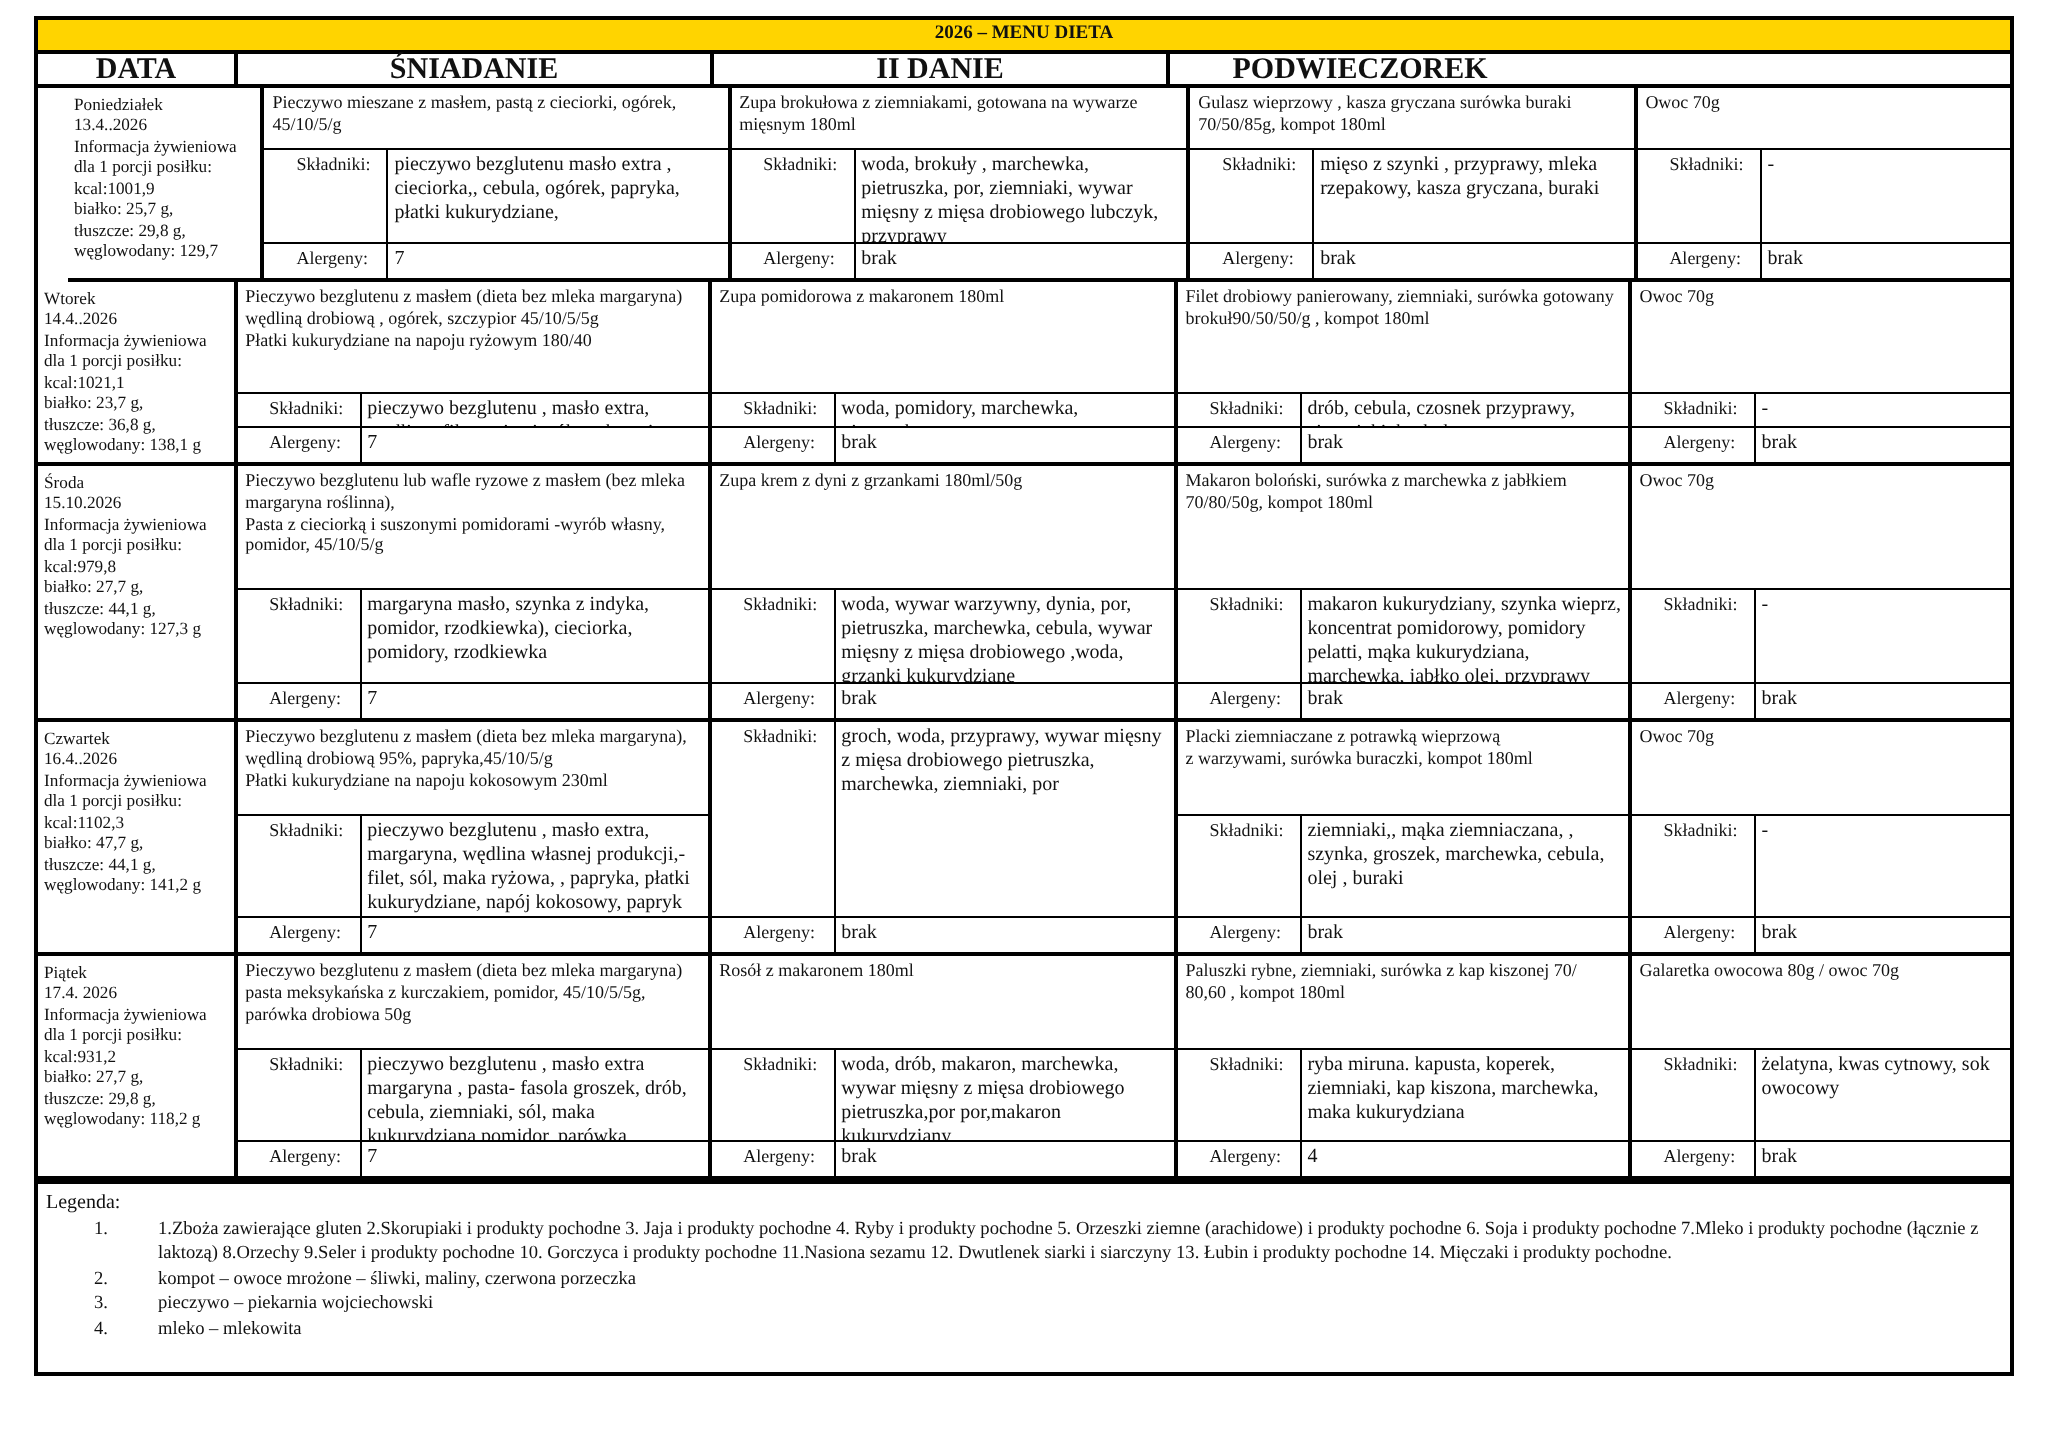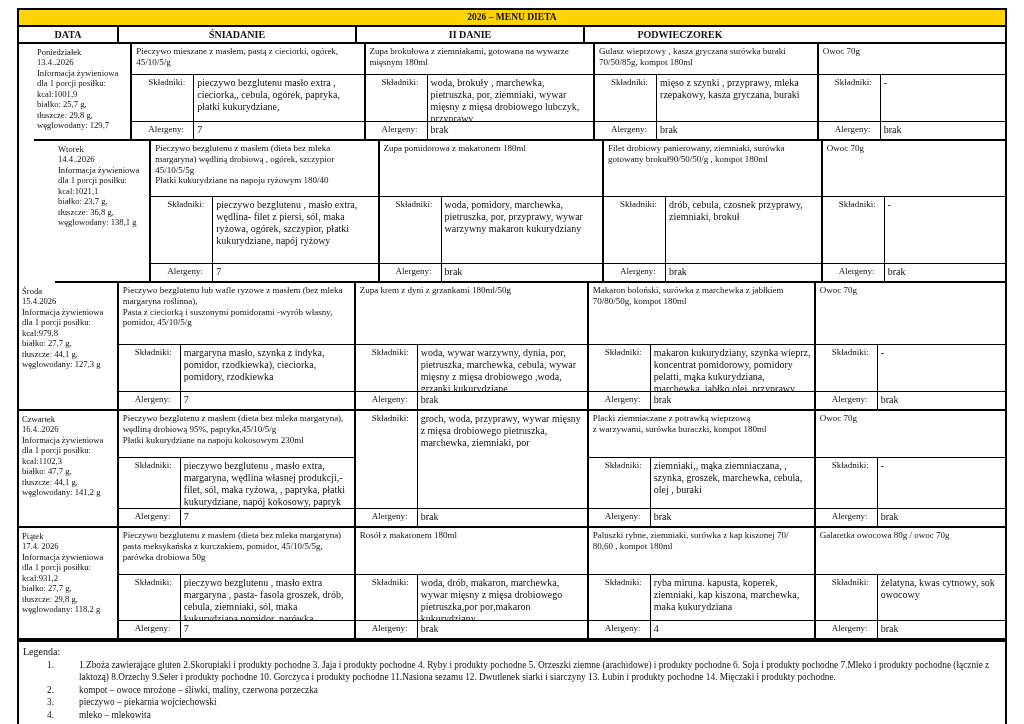--- a/index.html
+++ b/index.html
@@ -20,21 +20,21 @@
     border-bottom: 2px solid #000;
     height: 17px;
     line-height: 15px;
     text-align: center;
     font-weight: bold;
     font-size: 9.5px;
   }
   
   .head-row { display: flex; height: 17px; border-bottom: 2px solid #000; }
   .hcell {
-    font-weight: bold; font-size: 10px; text-align: center;
+    font-weight: bold; font-size: 15px; text-align: center;
     line-height: 16px; border-right: 2px solid #000;
   }
   .hcell:last-child { border-right: none; }
   .w-date { width: 100px; }
   .w-sn { width: 238px; }
   .w-zu { width: 234px; }
   .w-dn { width: 228px; }
   .w-pw { width: 190px; }
   
   .day-row { display: flex; border-bottom: 2px solid #000; }
@@ -50,21 +50,21 @@
     padding: 2px 4px; font-size: 9px; line-height: 1.2;
     border-bottom: 1px solid #000; white-space: pre-line; overflow: hidden;
   }
   .sub { display: flex; flex: 1; border-bottom: 1px solid #000; overflow: hidden; }
   .sub-label { width: 62px; border-right: 1px solid #000; padding: 2px 16px; font-size: 9px; }
   .sub-val { flex: 1; padding: 2px 3px; font-size: 10px; line-height: 1.2; }
   .alg { display: flex; height: 17px; }
   .alg .sub-label { border-right: 1px solid #000; }
   
   .row-1 { height: 97px; margin-left: 15px; }  .row-1 .dish { height: 31px; }
-  .row-2 { height: 142px; margin-left: 36px; } .row-2 .dish { height: 56px; }
+  .row-2 { height: 92px; } .row-2 .dish { height: 56px; }
   .row-3 { height: 128px; } .row-3 .dish { height: 62px; }
   .row-4 { height: 117px; } .row-4 .dish { height: 47px; }
   .row-5 { height: 112px; } .row-5 .dish { height: 47px; }
   
   .legend {
     border-top: 2px solid #000; padding: 3px 5px 6px 4px;
     min-height: 96px; font-size: 9.3px; line-height: 1.35;
   }
   .legend-title { font-size: 10px; }
   .legend-item { display: flex; }
@@ -191,21 +191,21 @@
       </div>
       <div class="alg">
         <div class="sub-label">Alergeny:</div>
         <div class="sub-val">brak</div>
       </div>
     </div>
   </div>
 
   <div class="day-row row-3">
     <div class="date-cell">Środa
-15.4.2026
+15.10.2026
 Informacja żywieniowa
 dla 1 porcji posiłku:
 kcal:979,8
 białko: 27,7 g,
 tłuszcze: 44,1 g,
 węglowodany: 127,3 g</div>
     <div class="meal w-sn">
       <div class="dish">Pieczywo bezglutenu lub wafle ryzowe  z masłem (bez mleka margaryna roślinna),
 Pasta z cieciorką i suszonymi pomidorami -wyrób własny, pomidor,  45/10/5/g</div>
       <div class="sub">

